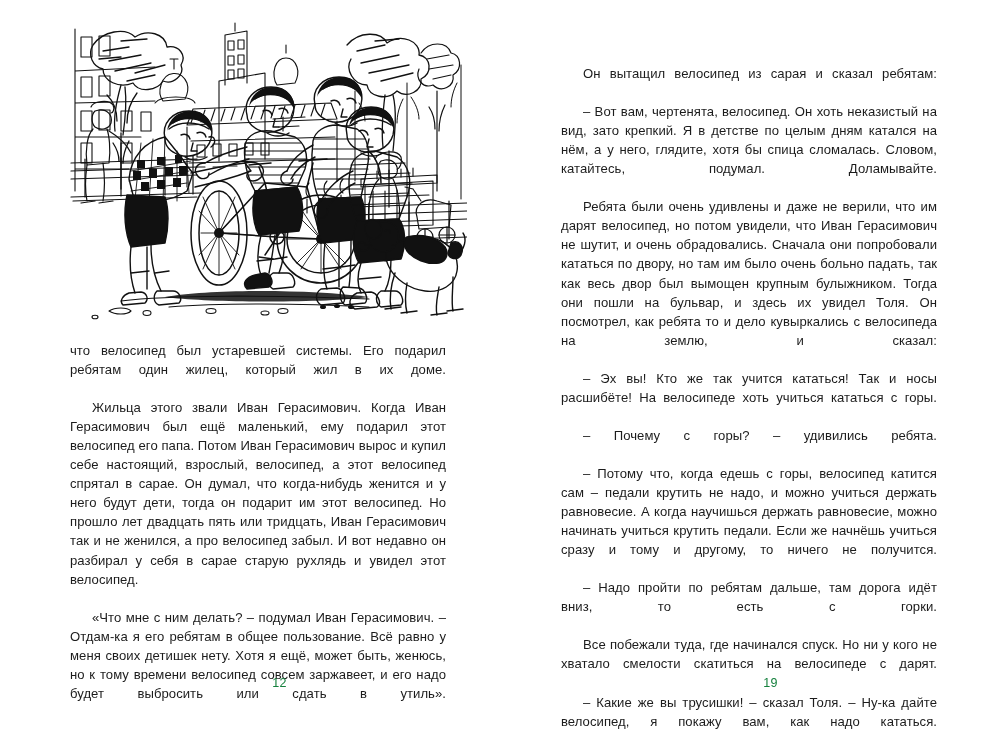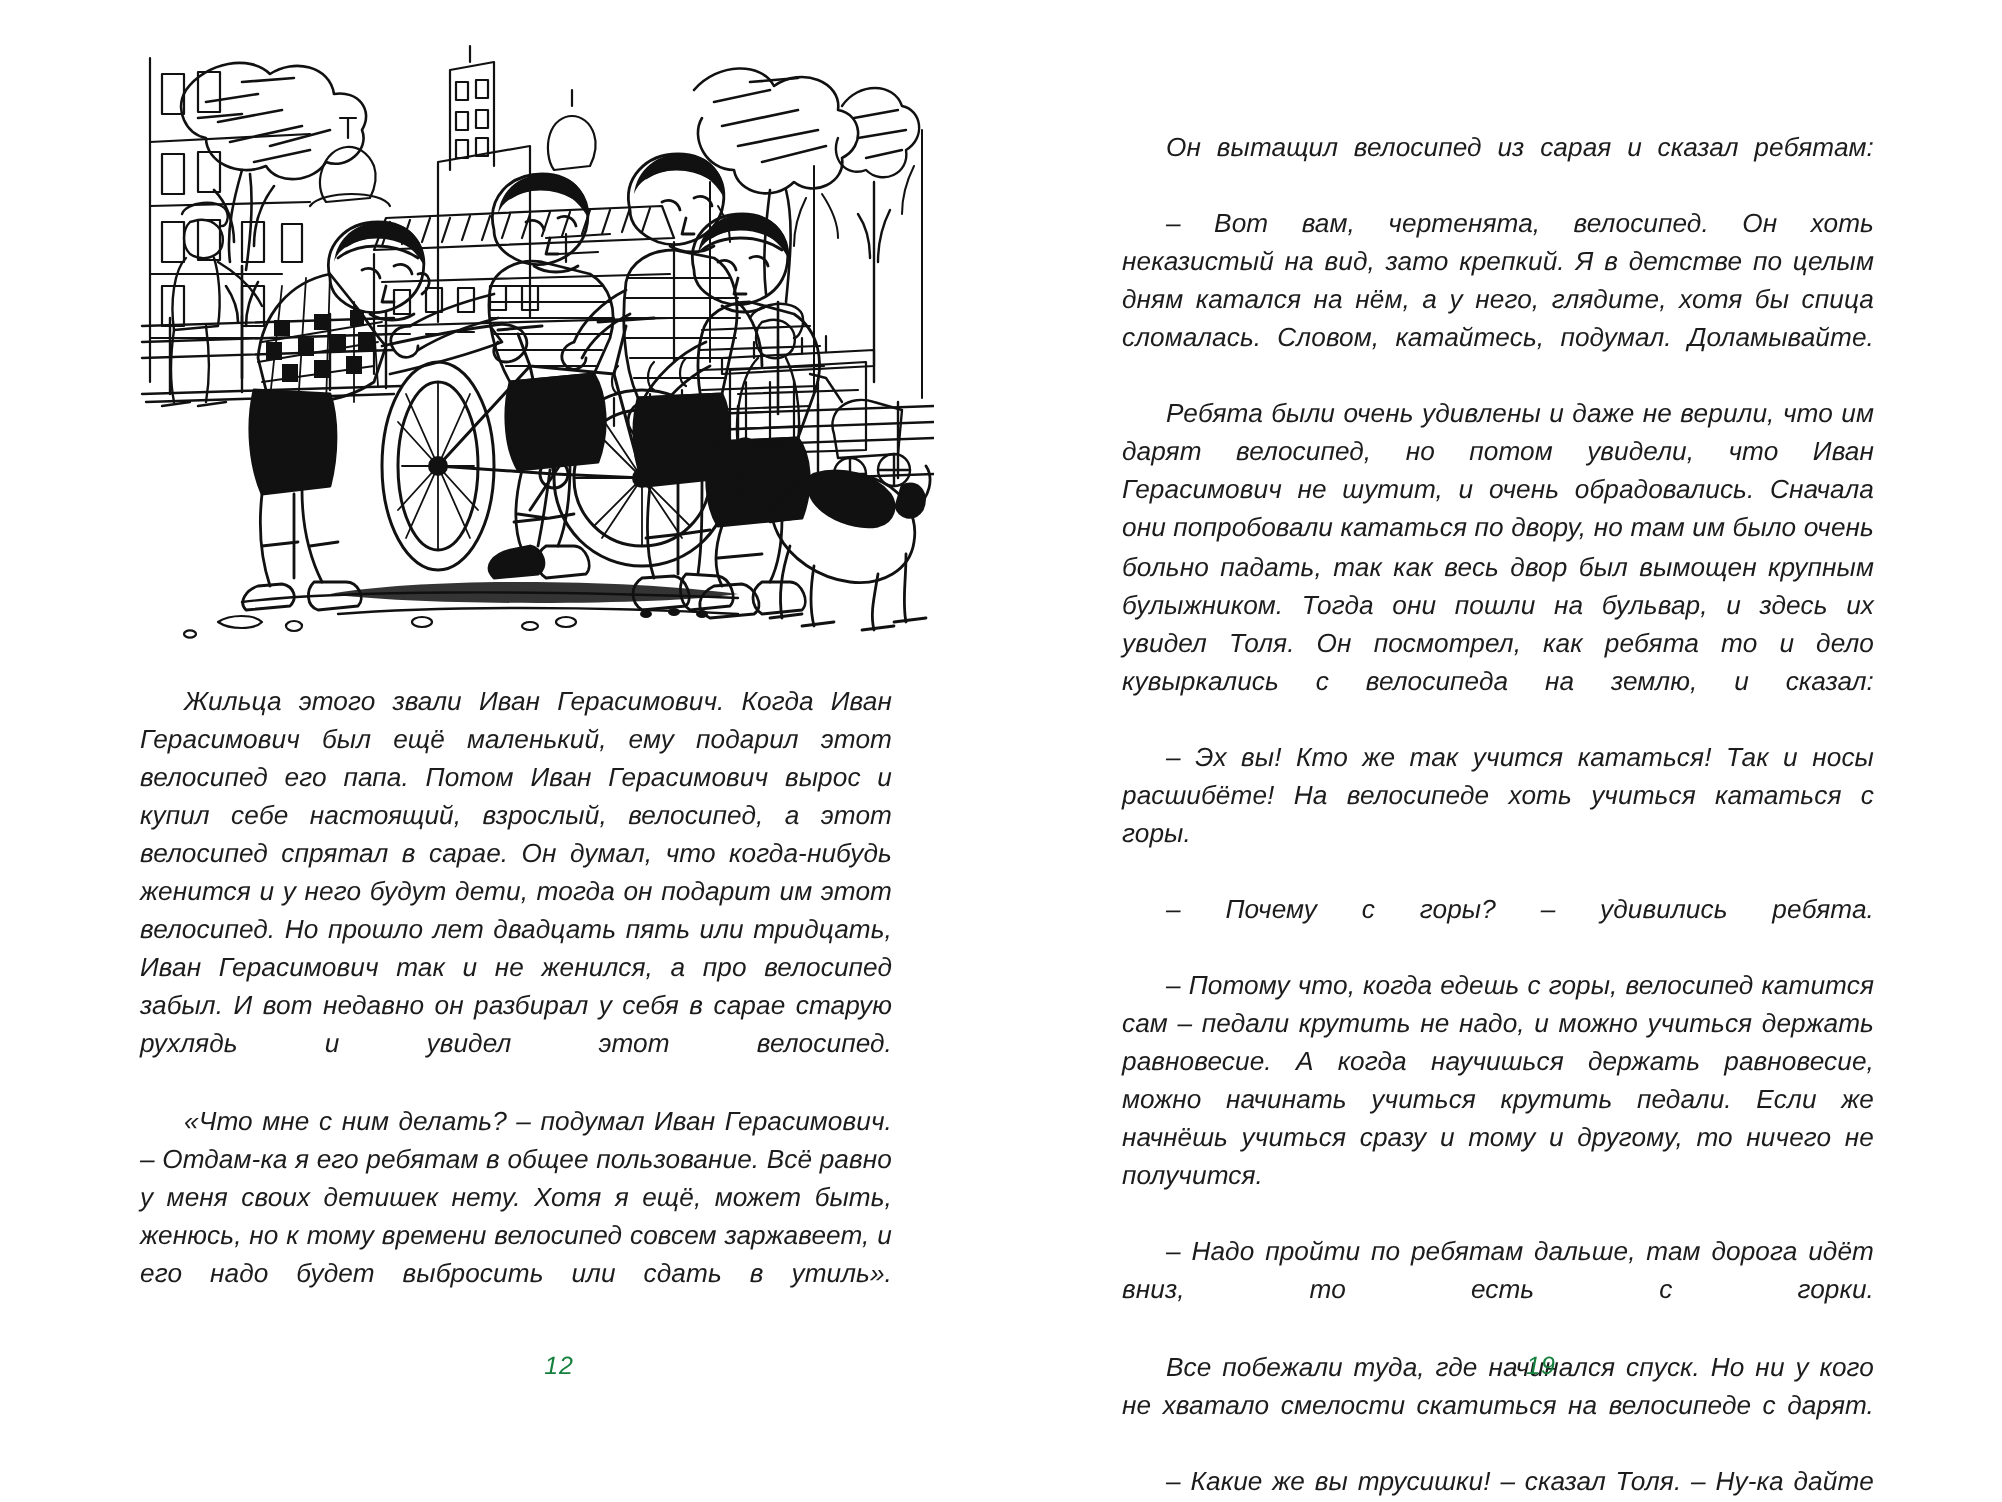--- a/index.html
+++ b/index.html
@@ -19,21 +19,20 @@
     width: 1001px;
     height: 751px;
     background: #ffffff;
   }
   
   .page {
     position: absolute;
     top: 0;
     width: 445px;
     height: 565px;
-    font-style: italic;
   }
   .page-left  { left: 57px; }
   .page-right { left: 548px; }
 
   .text-col {
     position: absolute;
     left: 13px;
     width: 376px;
     text-align: justify;
     text-justify: inter-word;
@@ -436,20 +435,21 @@
             <ellipse cx="268" cy="295" rx="3" ry="2" fill="#111111" stroke="none"></ellipse>
             <ellipse cx="282" cy="296" rx="3" ry="2" fill="#111111" stroke="none"></ellipse>
             <ellipse cx="26" cy="306" rx="3" ry="1.8"></ellipse>
           </g>
 
         </g>
       </svg>
     </div>
 
     <div class="text-col">
+      <p class="no-indent">что велосипед был устаревшей системы. Его подарил ребятам один жилец, который жил в их доме.</p>
       <p>Жильца этого звали Иван Герасимович. Когда Иван Герасимович был ещё маленький, ему подарил этот велосипед его папа. Потом Иван Герасимович вырос и купил себе настоящий, взрослый, велосипед, а этот велосипед спрятал в сарае. Он думал, что когда-нибудь женится и у него будут дети, тогда он подарит им этот велосипед. Но прошло лет двадцать пять или тридцать, Иван Герасимович так и не женился, а про велосипед забыл. И вот недавно он разбирал у себя в сарае старую рухлядь и увидел этот велосипед.</p>
       <p>«Что мне с ним делать? – подумал Иван Герасимович. – Отдам-ка я его ребятам в общее пользование. Всё равно у меня своих детишек нету. Хотя я ещё, может быть, женюсь, но к тому времени велосипед совсем заржавеет, и его надо будет выбросить или сдать в утиль».</p>
     </div>
 
     <div class="folio">12</div>
   </div>
 
   <div class="page page-right">
     <div class="text-col">
       <p>Он вытащил велосипед из сарая и сказал ребятам:</p>

